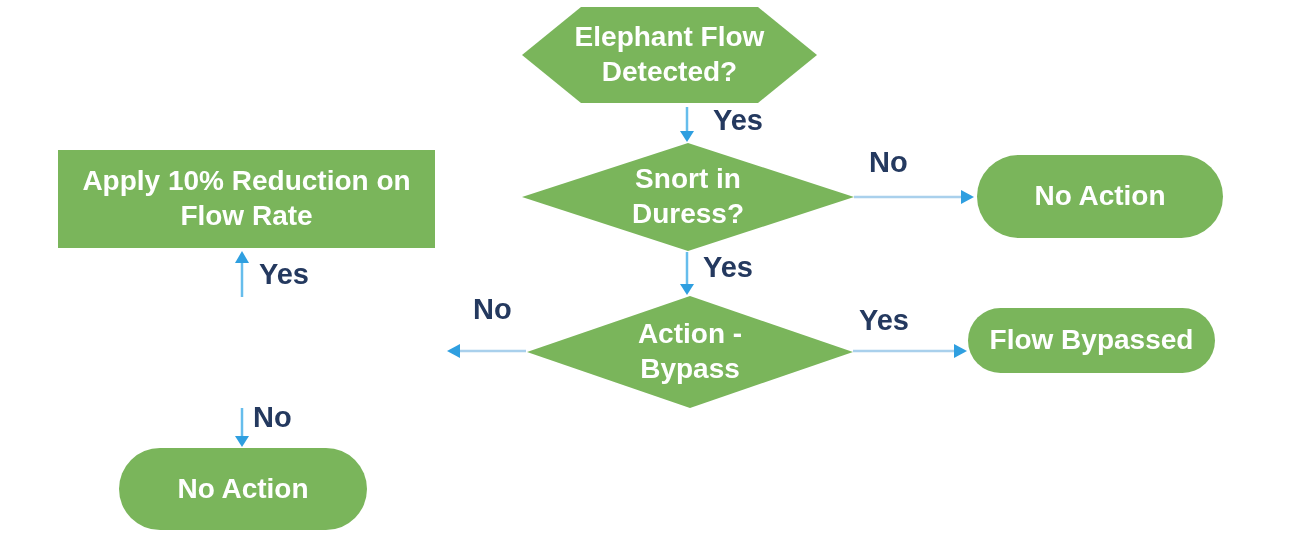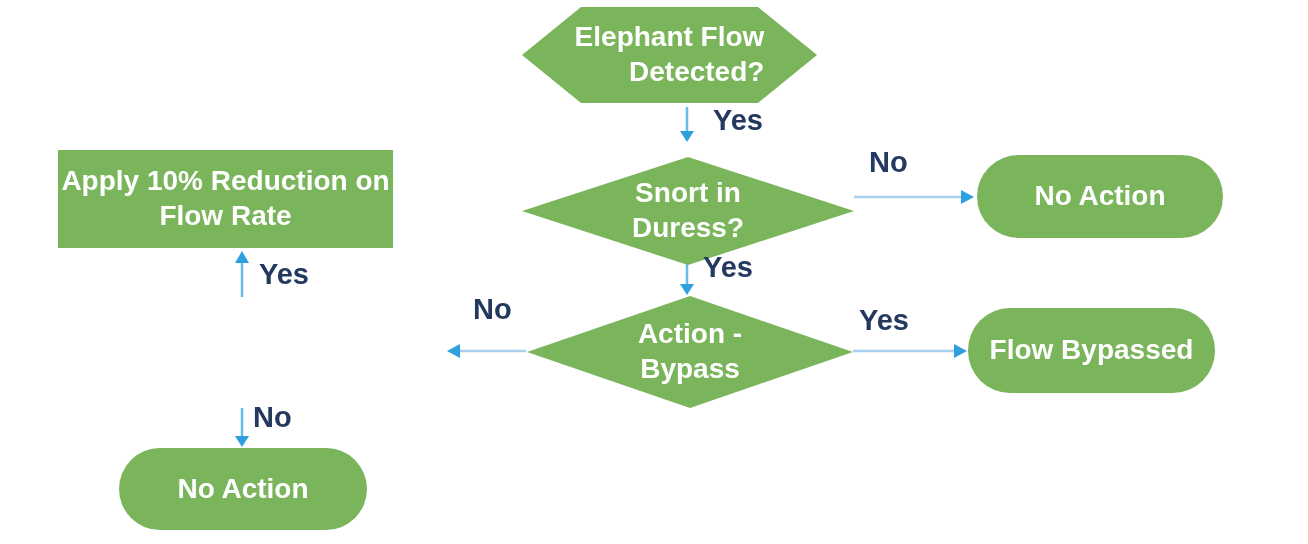--- a/index.html
+++ b/index.html
@@ -42,27 +42,27 @@
     color: var(--node-text);
     font-size: 28px;
     font-weight: 600;
     line-height: 1.24;
     white-space: pre-line;
   }
   .hexagon { clip-path: polygon(0 50%, 20% 0, 80% 0, 100% 50%, 80% 100%, 20% 100%); }
   .diamond { clip-path: polygon(50% 0, 100% 50%, 50% 100%, 0 50%); }
   .pill    { border-radius: 42px; }
 
-  #node-elephant-flow    { left: 522px; top: 7px;   width: 295px; height: 96px; text-align: right; }
-  #node-snort-in-duress  { left: 522px; top: 157px; width: 332px; height: 108px; }
+  #node-elephant-flow    { left: 522px; top: 7px;   width: 295px; height: 96px; }
+  #node-snort-in-duress  { left: 522px; top: 143px; width: 332px; height: 108px; }
   #node-no-action-top    { left: 977px; top: 155px; width: 246px; height: 83px; }
   #node-action-bypass    { left: 527px; top: 296px; width: 326px; height: 112px; }
-  #node-flow-bypassed    { left: 968px; top: 308px; width: 247px; height: 85px; }
+  #node-flow-bypassed    { left: 968px; top: 308px; width: 247px; height: 65px; }
   #node-throttling       { left: 42px;  top: 297px; width: 401px; height: 110px; }
-  #node-apply-reduction  { left: 58px;  top: 150px; width: 335px; height: 98px; }
+  #node-apply-reduction  { left: 58px;  top: 150px; width: 377px; height: 98px; }
   #node-no-action-bottom { left: 119px; top: 448px; width: 248px; height: 82px; }
 
   .edge-label {
     position: absolute;
     font-size: 29px;
     font-weight: 700;
     color: var(--edge-label);
     white-space: nowrap;
     text-align: center;
   }

